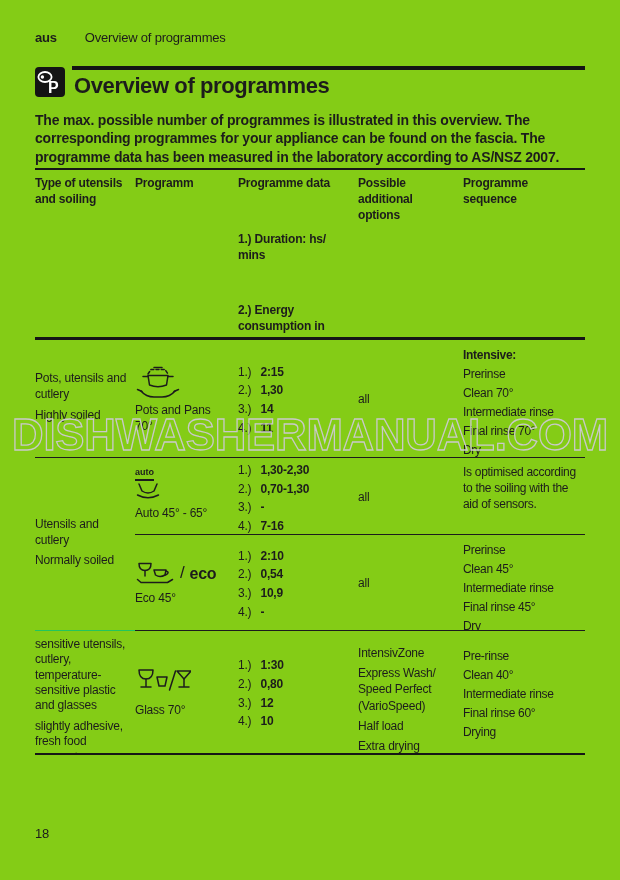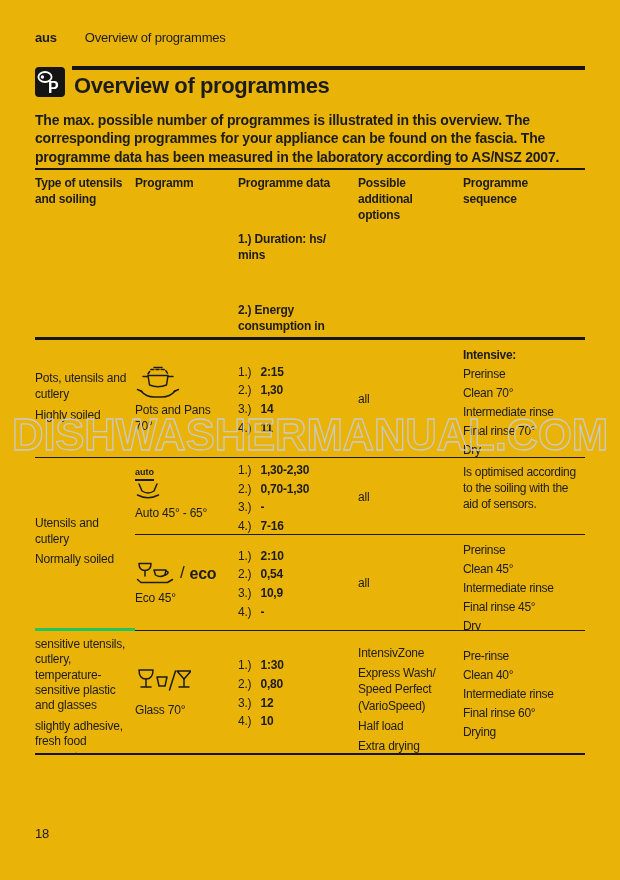--- a/index.html
+++ b/index.html
@@ -5,21 +5,21 @@
   * { margin:0; padding:0; box-sizing:border-box; }
   html,body { width:620px; height:880px; }
   body {
     background:#fbfbfb;
     font-family:"Liberation Sans", sans-serif;
     color:#1c1c1c;
     letter-spacing:-0.2px;
     position:relative;
     overflow:hidden;
   }
-  .page { position:absolute; inset:0; background:#eab308; }
+  .page { position:absolute; inset:0; background:#84cc16; }
 
   
   .running-header { position:absolute; top:30px; left:35px; width:550px; font-size:13px; }
   .rh-region { font-weight:bold; margin-right:28px; }
 
   
   .chapter-head { position:absolute; top:66px; left:35px; width:550px; height:36px; }
   .chapter-icon { position:absolute; left:0; top:1px; width:30px; height:30px; }
   .chapter-rule { position:absolute; left:37px; right:0; top:0; height:4px; background:#141414; }
   .chapter-title { position:absolute; left:39px; top:7px; font-size:22px; font-weight:bold; letter-spacing:-0.4px; }
@@ -35,21 +35,21 @@
     grid-template-rows:172px 118px 77px 96px 124px;
     font-size:12px; line-height:1.32;
   }
   .cell { padding:6px 8px 3px 0; overflow:hidden; }
   .gc1{grid-column:1}.gc2{grid-column:2}.gc3{grid-column:3}.gc4{grid-column:4}.gc5{grid-column:5}
   .hr{grid-row:1; border-top:2px solid #161616; border-bottom:3px solid #161616; font-weight:bold;}
   .r1{grid-row:2; border-bottom:1px solid #1c1c1c;}
   .r2{grid-row:3; border-bottom:1px solid #1c1c1c;}
   .r3{grid-row:4; border-bottom:1px solid #1c1c1c;}
   .r4{grid-row:5; border-bottom:2px solid #161616;}
-  .rspan{grid-row:3 / span 2; border-bottom:3px solid #22c55e;}
+  .rspan{grid-row:3 / span 2; border-bottom:1px solid #22c55e;}
   .vcenter{display:flex; flex-direction:column; justify-content:center;}
 
   .hdr-data-title{margin-bottom:27px;}
   .hdr-data-item{margin-bottom:9px;margin-top:40px;}
 
   .c-type p{margin-bottom:5px;}
   .c-seq{font-size:12px; letter-spacing:-0.3px; padding-right:2px; line-height:1.58;}
   .seq-title{font-weight:bold;}
   .d-line{line-height:1.55; white-space:nowrap;}
   .d-v{font-weight:bold; margin-left:9px;}

